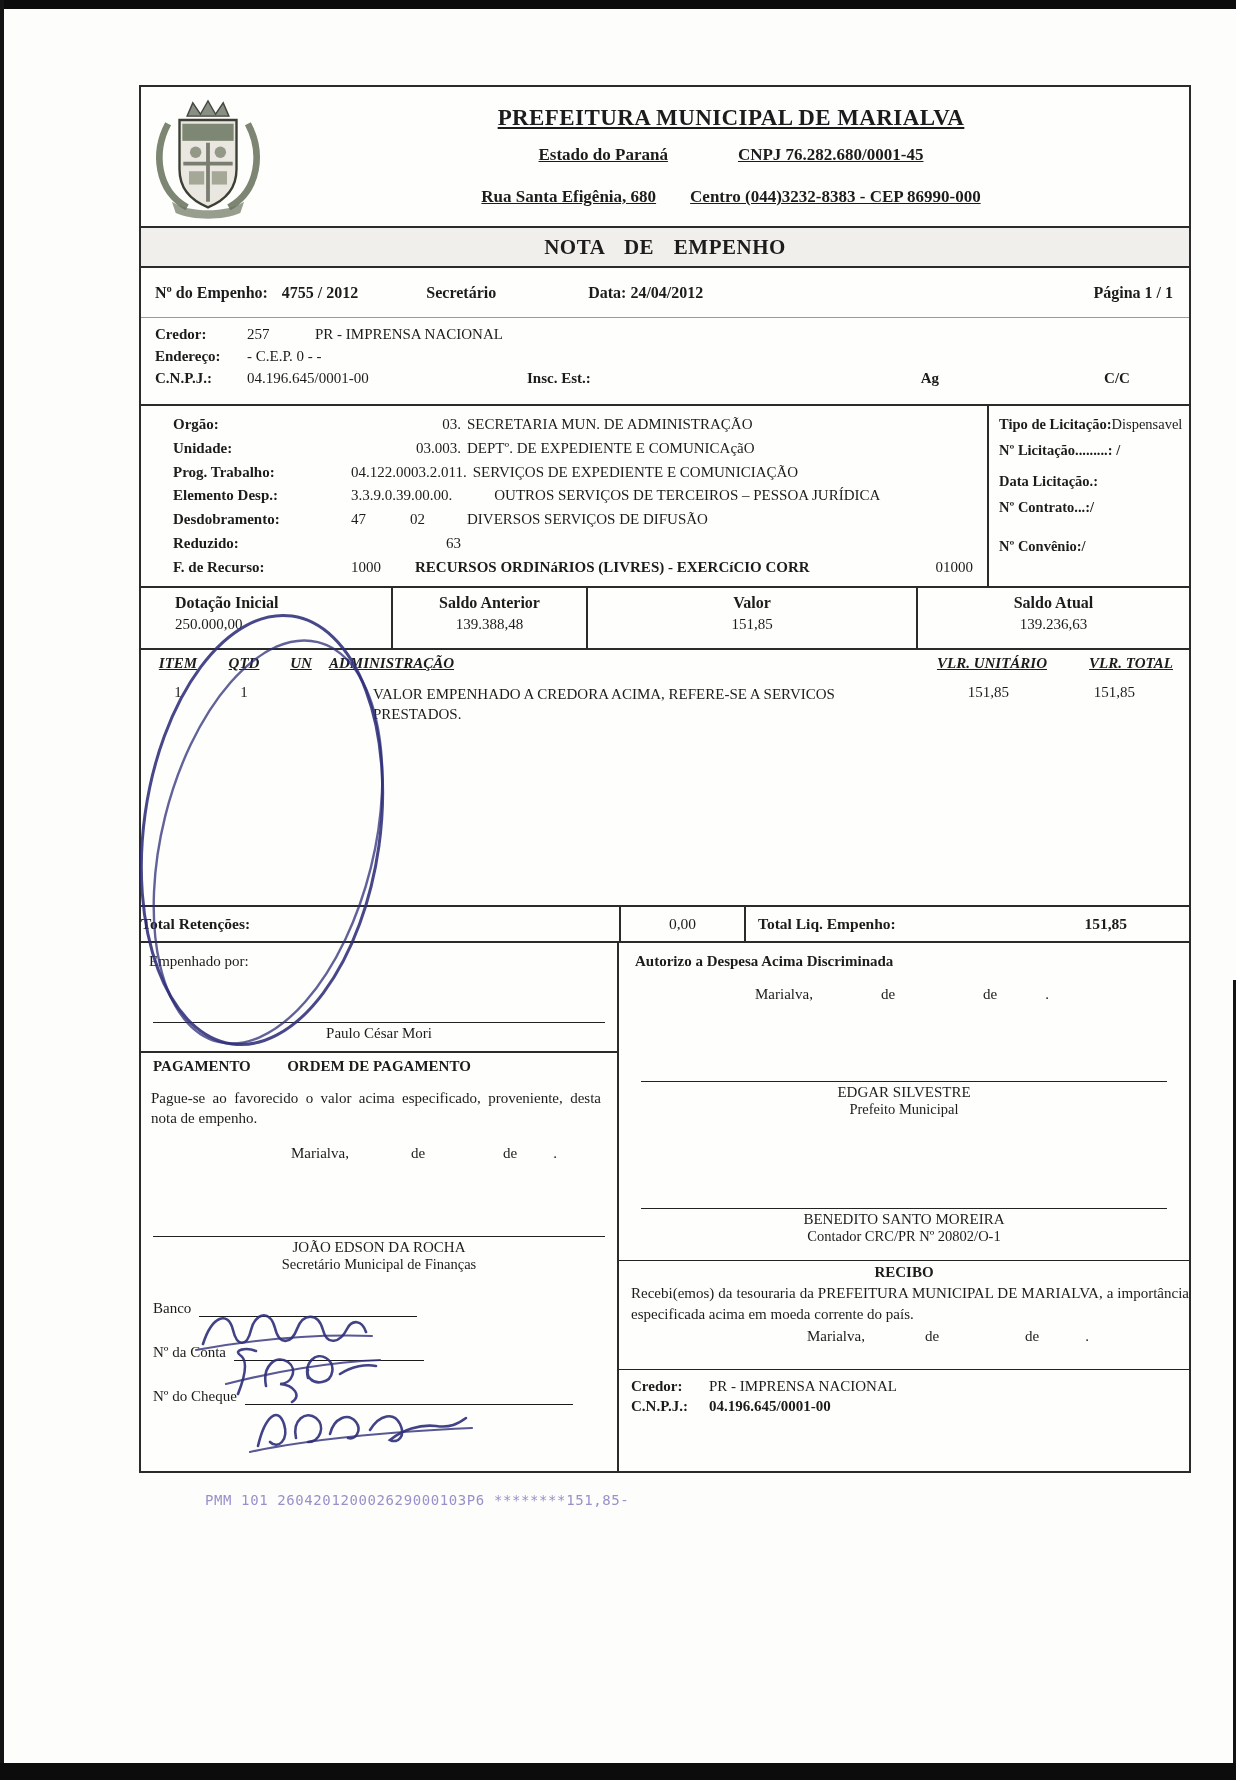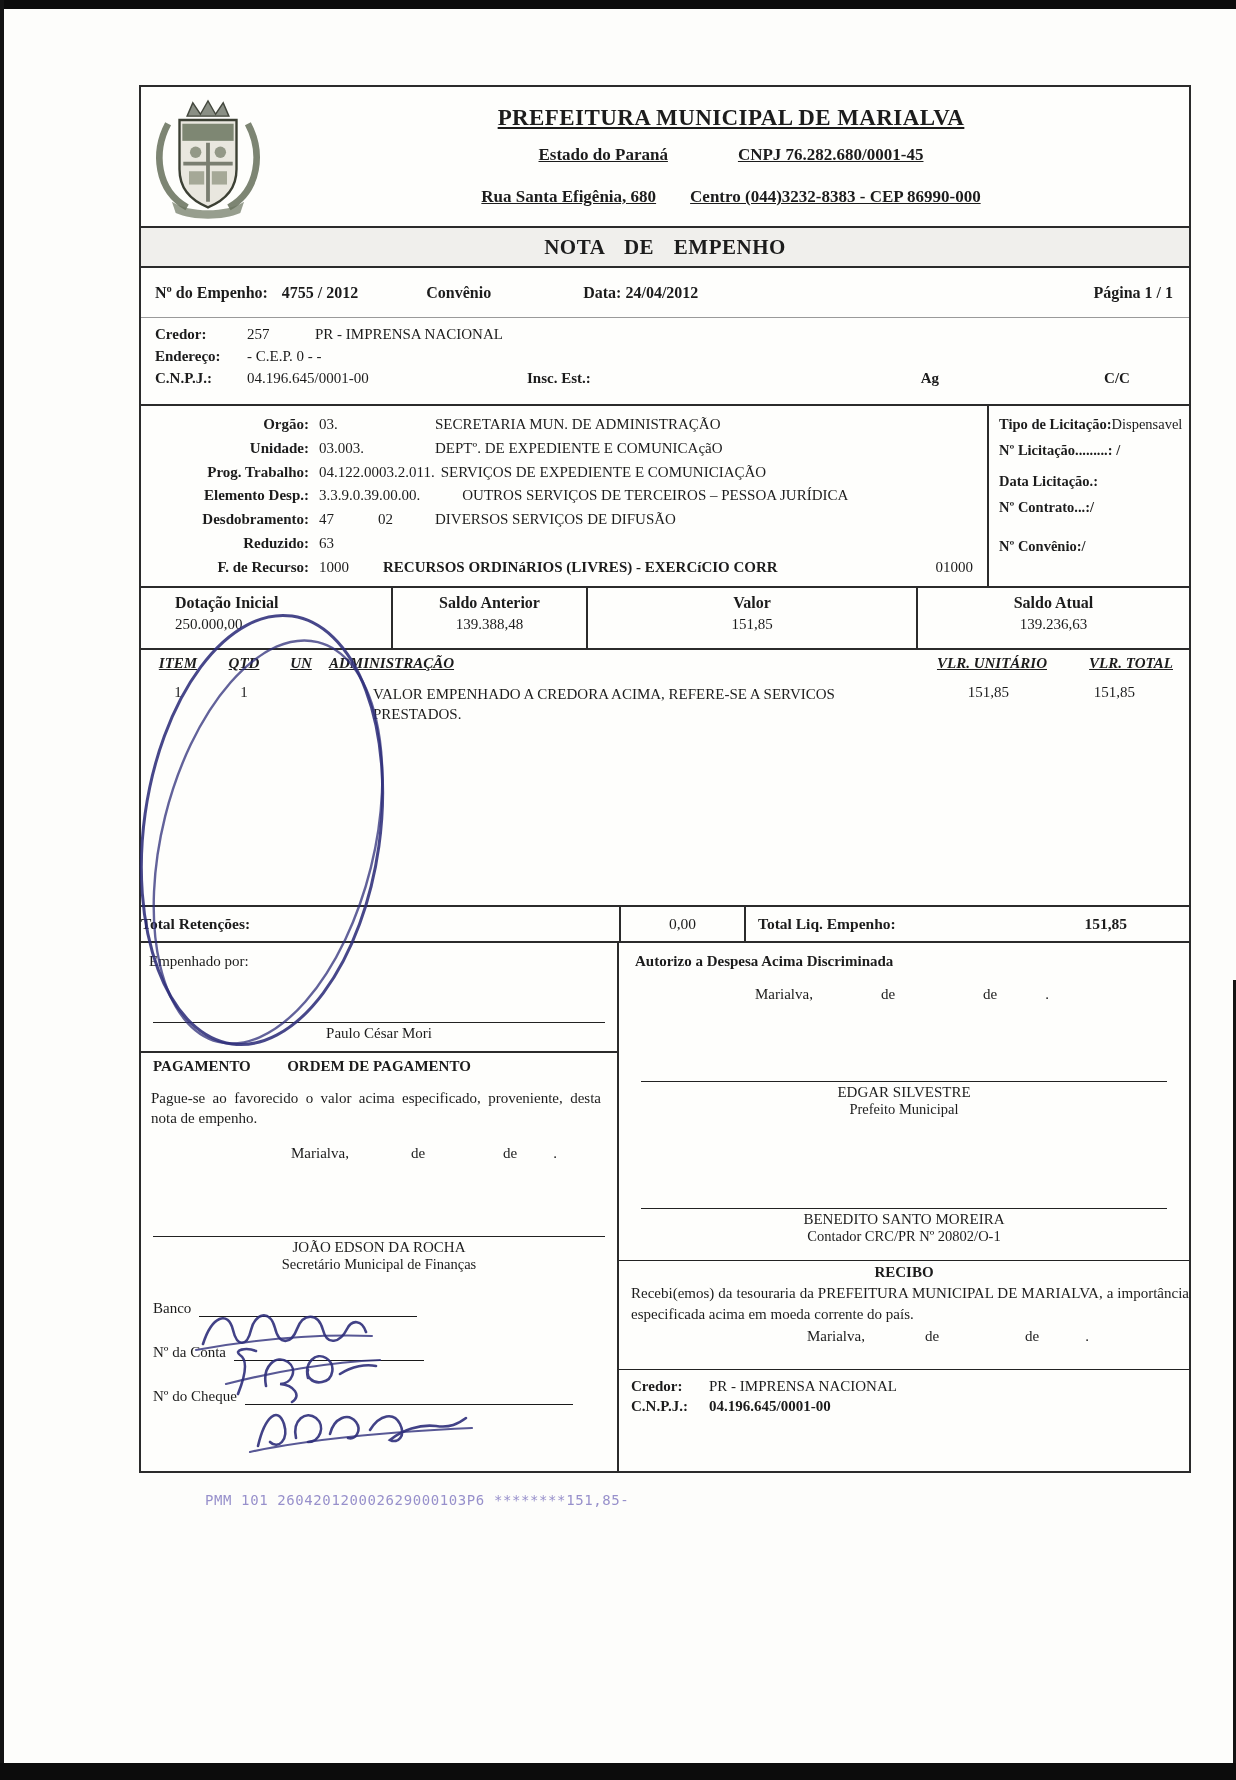--- a/index.html
+++ b/index.html
@@ -39,22 +39,22 @@
   .cr-line .lbl { font-weight: bold; width: 92px; }
   .cr-line .cod { width: 68px; }
   .cr-line3 .lbl2 { font-weight: bold; margin-left: 100px; }
   .cr-line3 .ag { font-weight: bold; margin-left: 330px; }
   .cr-line3 .cc { font-weight: bold; margin-left: 165px; }
   .cr-line3 .val { width: 180px; }
 
   .sec-class { display: flex; height: 182px; border-bottom: 2px solid #2b2b2b; font-size: 15px; }
   .class-left { flex: 1; padding: 8px 6px 0 0; }
   .class-row { display: flex; margin-bottom: 3.5px; line-height: 1.35; }
-  .class-row .lbl { font-weight: bold; width: 168px; text-align: right; flex: 0 0 168px; }
-  .class-row .cod { width: 120px; flex: 0 0 120px; padding-left: 10px; }
+  .class-row .lbl { font-weight: bold; width: 168px; flex: 0 0 168px; margin-left: 32px; }
+  .class-row .cod { width: 120px; flex: 0 0 120px; padding-left: 10px; text-align: right; }
   .class-row .codewide { padding-left: 10px; }
   .class-row .desc { padding-left: 6px; }
   .class-row .desc2 { padding-left: 42px; }
   .class-row .cod2 { padding-left: 44px; }
   .class-row .bolddesc { font-weight: bold; padding-left: 34px; }
   .class-row .tail { margin-left: auto; padding-right: 8px; }
   .class-right { flex: 0 0 202px; border-left: 2px solid #2b2b2b; padding: 10px 6px 0 10px; font-weight: bold; font-size: 14.5px; }
   .class-right div { margin-bottom: 9px; }
   .class-right .plain { font-weight: normal; }
   .class-right .lic-data { margin-top: 14px; }
@@ -170,21 +170,21 @@
           <span>Rua Santa Efigênia, 680</span><span class="gap"></span><span>Centro  (044)3232-8383  -  CEP 86990-000</span>
         </div>
       </div>
     </div>
 
     <div class="sec-band">NOTA DE EMPENHO</div>
 
     <div class="sec-empenho">
       <span>Nº do Empenho:</span>
       <span class="num">4755 / 2012</span>
-      <span class="tipo">Convênio</span>
+      <span class="tipo">Secretário</span>
       <span class="data">Data: 24/04/2012</span>
       <span class="pagina">Página  1 / 1</span>
     </div>
 
     <div class="sec-credor">
       <div class="cr-line">
         <span class="lbl">Credor:</span>
         <span class="cod">257</span>
         <span>PR - IMPRENSA NACIONAL</span>
       </div>

